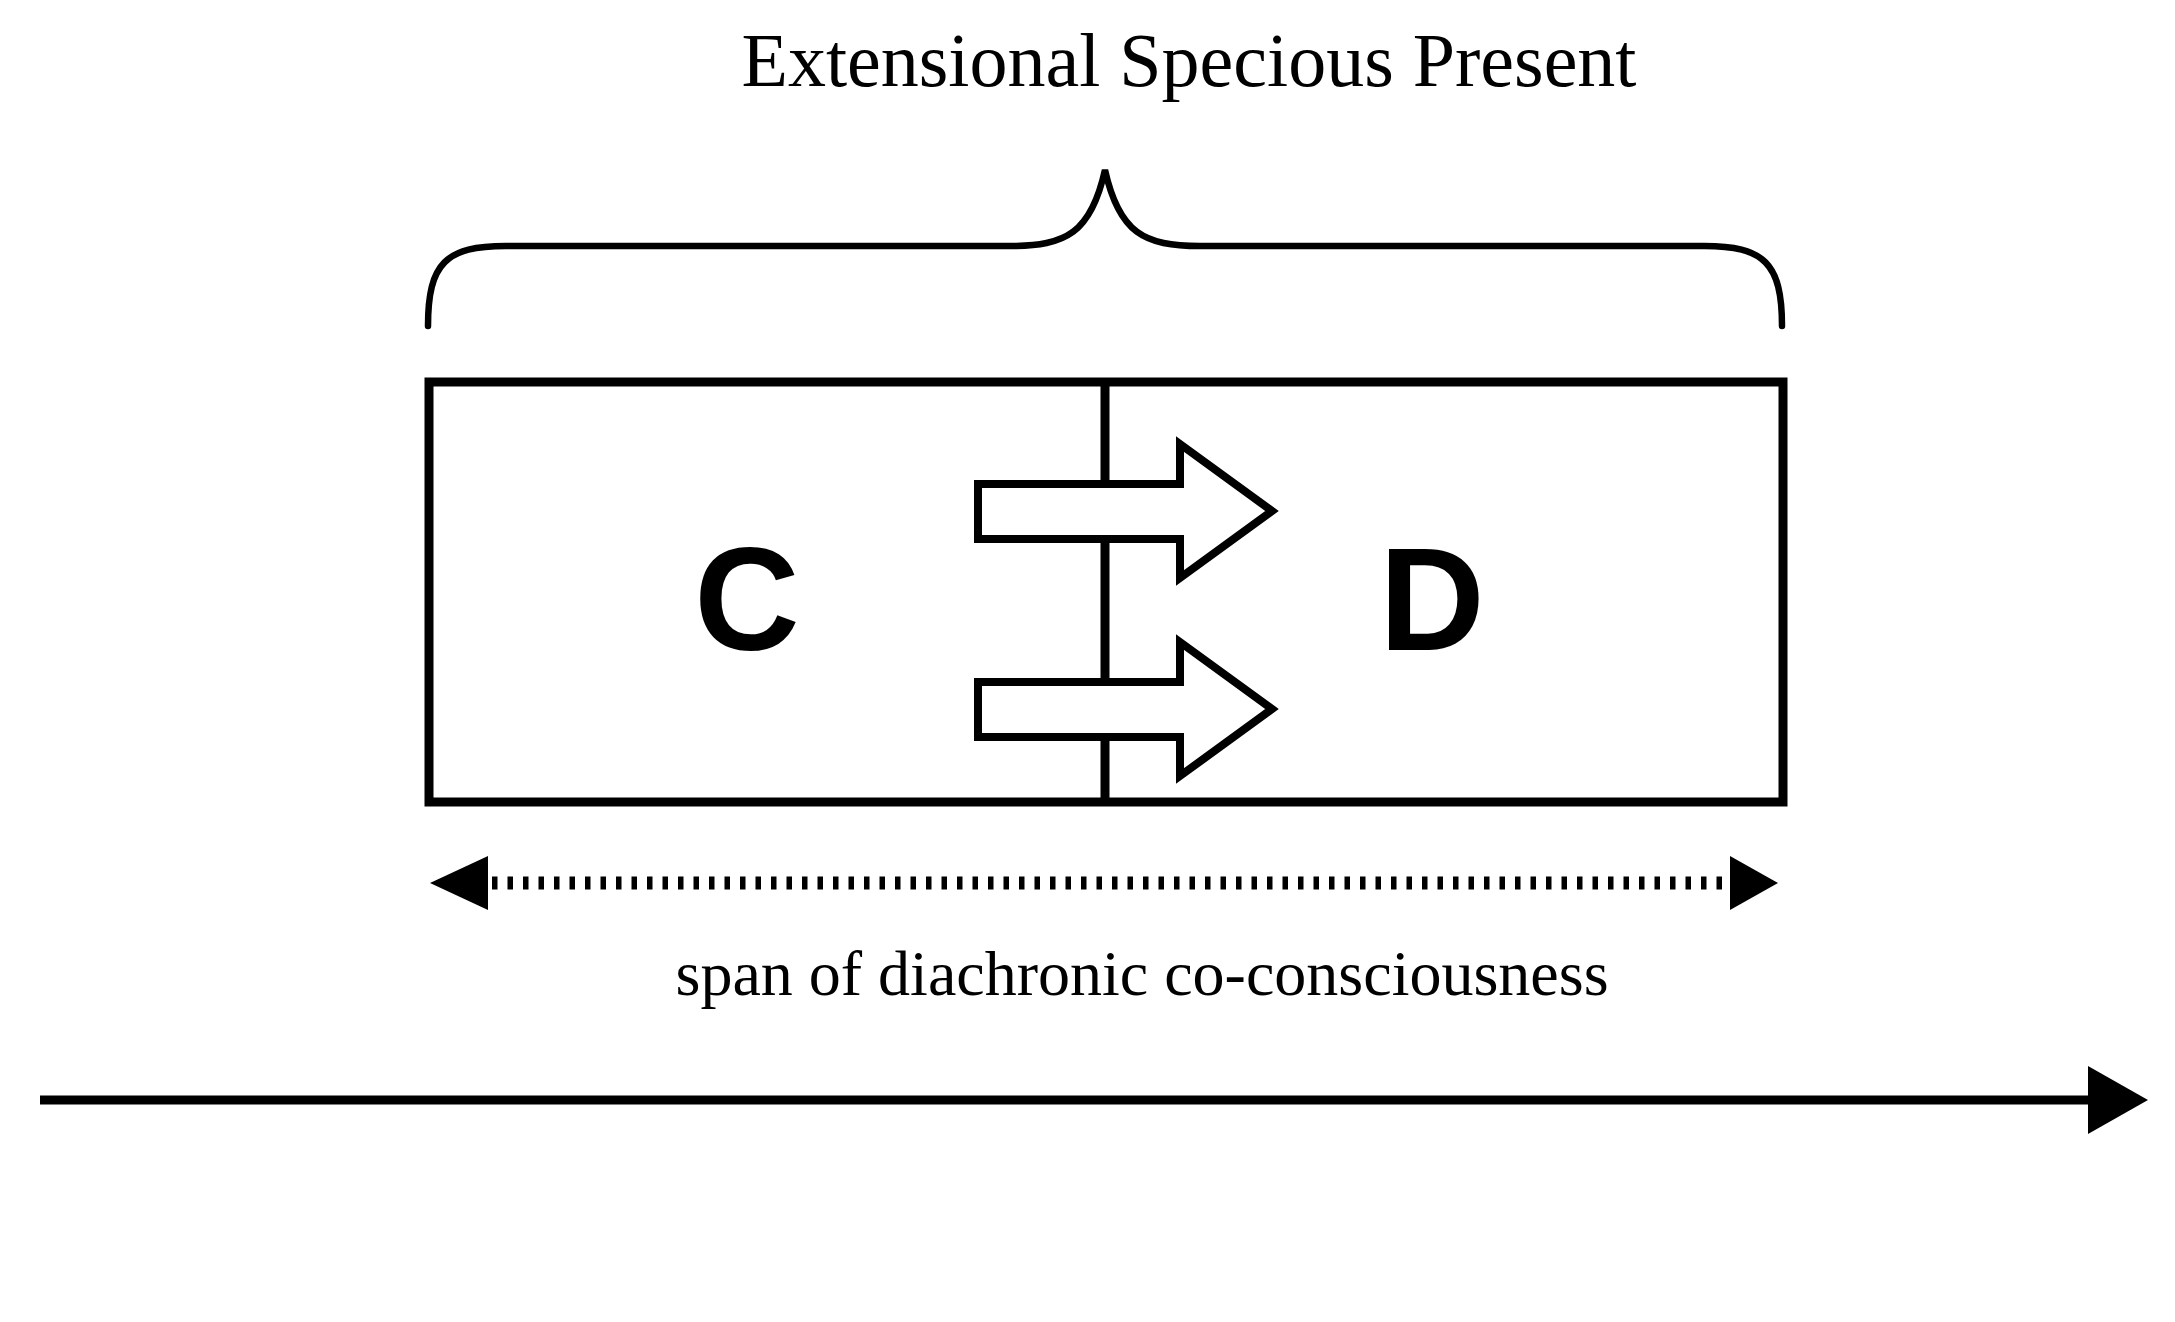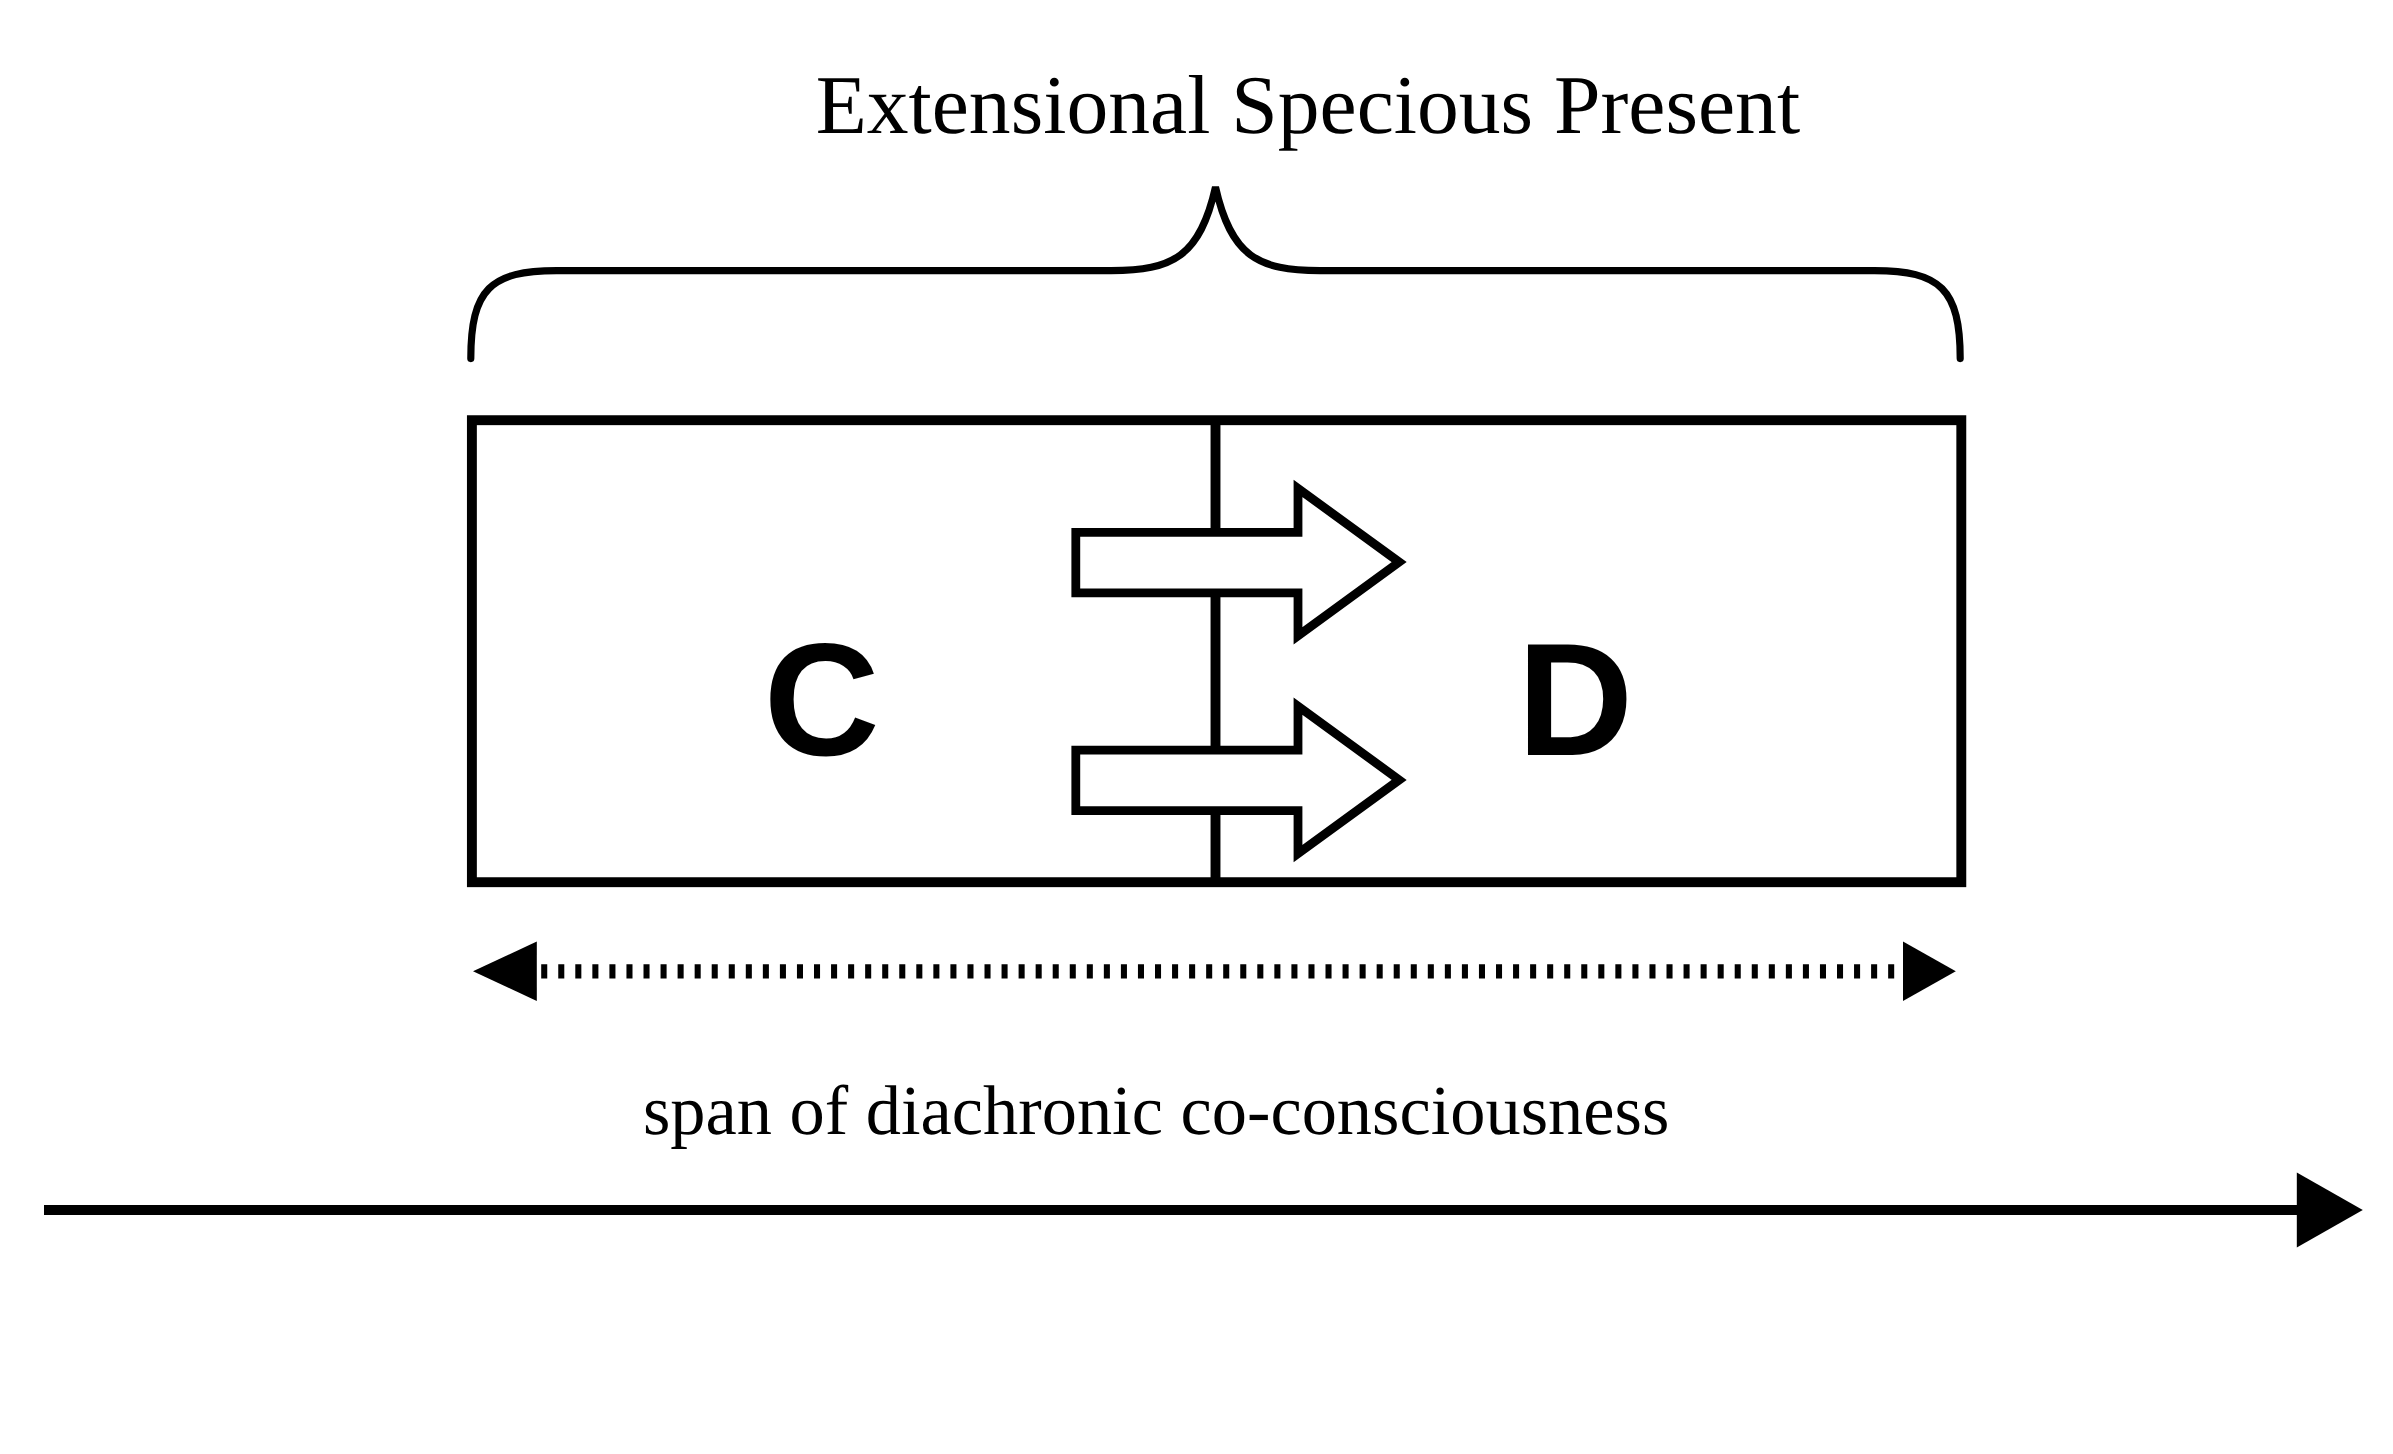--- a/index.html
+++ b/index.html
@@ -18,36 +18,35 @@
     position: absolute;
     left: 0; top: 0;
     width: 2175px; height: 1322px;
   }
   .label {
     position: absolute;
     white-space: nowrap;
     transform: translate(-50%, -50%);
     color: var(--ink);
     line-height: 1;
-    margin-top: 36px;
   }
   .title {
     left: 1189px; top: 60px;
     font-size: 76px;
     font-family: "Liberation Serif", serif;
   }
   .interval-letter {
     font-family: "Liberation Sans", sans-serif;
     font-weight: 700;
     font-size: 146px;
   }
   .letter-c { left: 747px; top: 600px; }
   .letter-d { left: 1432px; top: 600px; }
   .span-label {
-    left: 1051px; top: 974px;
+    left: 1142px; top: 974px;
     font-size: 64px;
   }
   .time-label {
     left: 1623px; top: 1211px;
     font-size: 64px;
   }
   svg .ink-stroke { stroke: var(--ink); fill: none; }
   svg .ink-fill   { fill: var(--ink); stroke: none; }
   svg .hollow     { fill: var(--paper); stroke: var(--ink); }
 </style>

